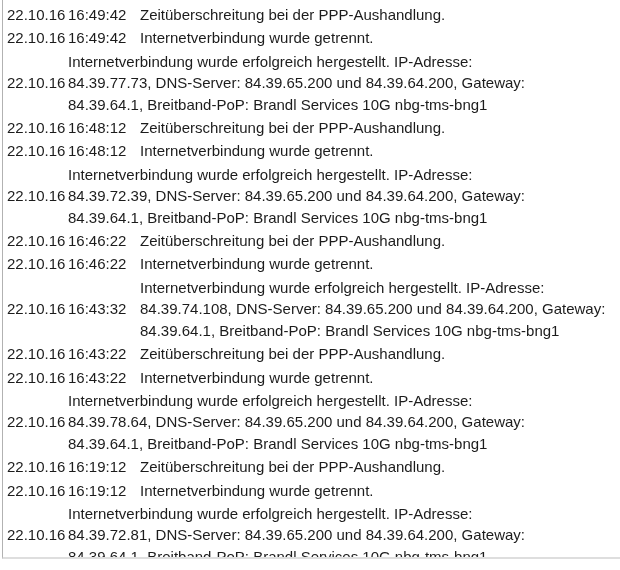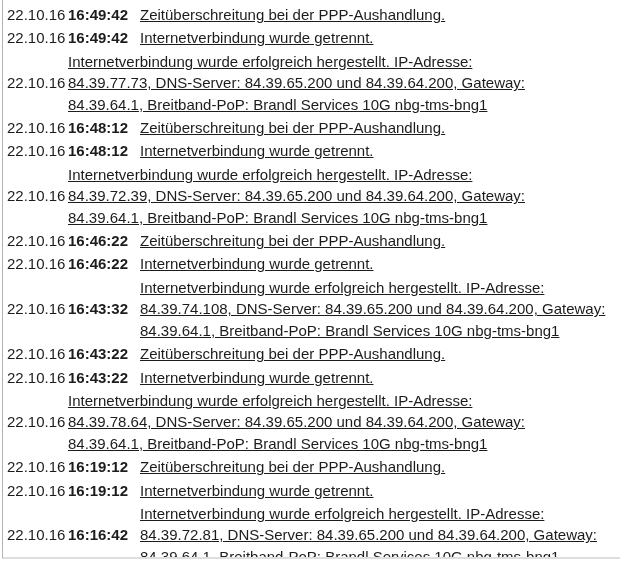--- a/index.html
+++ b/index.html
@@ -35,27 +35,25 @@
   }
   .col-date {
     flex: 0 0 61px;
     width: 61px;
     white-space: nowrap;
   }
   .col-time {
     flex: 0 0 72px;
     width: 72px;
     white-space: nowrap;
-    font-weight: bold;
   }
   .col-msg {
     flex: 0 0 474px;
     width: 474px;
     word-wrap: break-word;
-    text-decoration: underline;
   }
 </style>
 </head>
 <body>
 
 <div class="log-viewport" id="log-viewport">
   <div class="log-entry">
     <span class="col-date">22.10.16</span>
     <span class="col-time">16:49:42</span>
     <span class="col-msg">Zeitüberschreitung bei der PPP-Aushandlung.</span>
@@ -131,16 +129,15 @@
   </div>
 
   <div class="log-entry">
     <span class="col-date">22.10.16</span>
     <span class="col-time">16:19:12</span>
     <span class="col-msg">Internetverbindung wurde getrennt.</span>
   </div>
 
   <div class="log-entry">
     <span class="col-date">22.10.16</span>
-    <span class="col-time">16:16:42</span>
     <span class="col-msg">Internetverbindung wurde erfolgreich hergestellt. IP-Adresse: 84.39.72.81, DNS-Server: 84.39.65.200 und 84.39.64.200, Gateway: 84.39.64.1, Breitband-PoP: Brandl Services 10G nbg-tms-bng1</span>
   </div>
 </div>
 
 </body></html>

